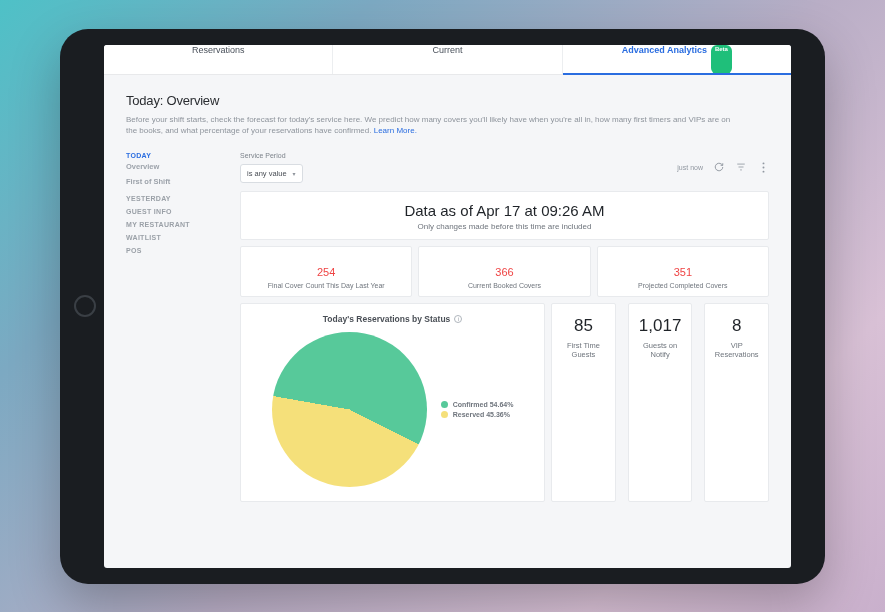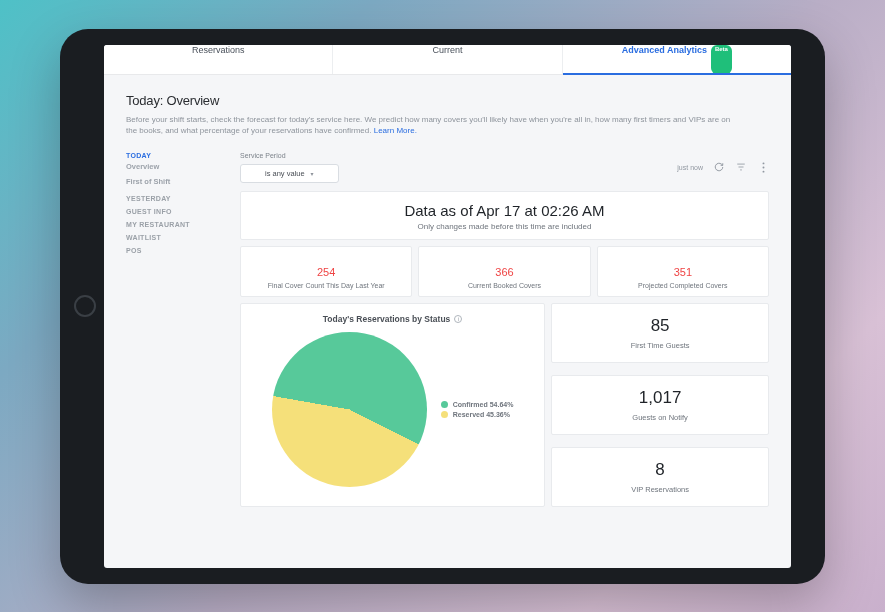--- a/index.html
+++ b/index.html
@@ -26,21 +26,21 @@
 .sidebar { width:92px; flex-shrink:0; }
 .side-head { font-size:7px; font-weight:700; color:#2a6de0; letter-spacing:.3px; text-transform:uppercase; }
 .side-item { font-size:7.5px; color:#9da3ab; padding:3px 0; cursor:pointer;font-weight:bold; }
 .side-item.active { color:#9da3ab; }
 .side-group { font-size:7px; font-weight:700; color:#9ba1a8; letter-spacing:.3px; text-transform:uppercase; margin-top:6px; cursor:pointer; }
 
 .main { flex:1; min-width:0; }
 .filter-row { display:flex; align-items:center; justify-content:space-between; margin-bottom:8px; }
 .filter-left {}
 .filter-label { font-size:7px; color:#7d838b; margin-bottom:3px; }
-.dropdown { display:inline-flex; align-items:center; border:1px solid #d9dde2; background:#fff; border-radius:3px; padding:4px 24px; font-size:7.5px; color:#4a4f56; cursor:pointer; }
+.dropdown { display:inline-flex; align-items:center; border:1px solid #d9dde2; background:#fff; border-radius:3px; padding:4px 6px; font-size:7.5px; color:#4a4f56; cursor:pointer; }
 .caret { margin-left:6px; font-size:6px; color:#8f949c; }
 .filter-right { display:flex; align-items:center; gap:10px; }
 .time-text { font-size:7px; color:#9097a0; }
 .icon-btn { width:12px; height:12px; display:flex; align-items:center; justify-content:center; cursor:pointer; color:#9097a0; }
 
 .card { background:#fff; border:1px solid #e8eaed; border-radius:2px; }
 .banner { text-align:center; padding:10px 0 8px; margin-bottom:6px; }
 .banner-title { font-size:15px; font-weight:500; color:#1f2328; }
 .banner-sub { font-size:8px; color:#6f757d; margin-top:3px; }
 
@@ -52,21 +52,21 @@
 .bottom-row { display:flex; gap:6px; }
 .pie-card { flex:1.3; padding:10px 10px 14px;font-weight:bold; }
 .pie-head { display:flex; align-items:center; justify-content:center; gap:4px; font-size:8.5px; color:#4a4f56; margin-bottom:8px; }
 .info-icon { width:8px; height:8px; border:1px solid #b0b6bd; border-radius:50%; display:inline-flex; align-items:center; justify-content:center; font-size:5px; color:#b0b6bd; }
 .pie-wrap { display:flex; align-items:center; justify-content:center; gap:14px; }
 .pie { width:155px; height:155px; border-radius:50%; }
 .legend { font-size:7px; color:#6f757d; }
 .legend-row { display:flex; align-items:center; gap:5px; margin:3px 0; }
 .swatch { width:7px; height:7px; border-radius:50%; }
 
-.side-stats { flex:1; display:flex; flex-direction:column; gap:12px; }
+.side-stats { flex:1; display:flex; flex-direction:row; gap:12px; }
 .side-stat { flex:1; text-align:center; padding:12px 4px; }
 .side-num { font-size:17px; font-weight:500; color:#1f2328; }
 .side-lbl { font-size:7.5px; color:#6f757d; margin-top:5px; }
 </style>
 </head>
 <body>
 
 <div class="tablet">
   <div class="home-btn"></div>
   <div class="screen">
@@ -131,21 +131,21 @@
                 <svg width="3" height="11" viewBox="0 0 4 16" fill="currentColor">
                     <circle cx="2" cy="2" r="1.4"></circle>
                     <circle cx="2" cy="8" r="1.4"></circle>
                     <circle cx="2" cy="14" r="1.4"></circle>
                   </svg>
               </span>
             </div>
           </div>
 
           <div class="card banner">
-            <div class="banner-title">Data as of Apr 17 at 02:26 AM</div>
+            <div class="banner-title">Data as of Apr 17 at 09:26 AM</div>
             <div class="banner-sub">Only changes made before this time are included</div>
           </div>
 
           <div class="stat-row">
             <div class="card stat">
               <div class="stat-num">254</div>
               <div class="stat-lbl">Final Cover Count This Day Last Year</div>
             </div>
             <div class="card stat">
               <div class="stat-num">366</div>

